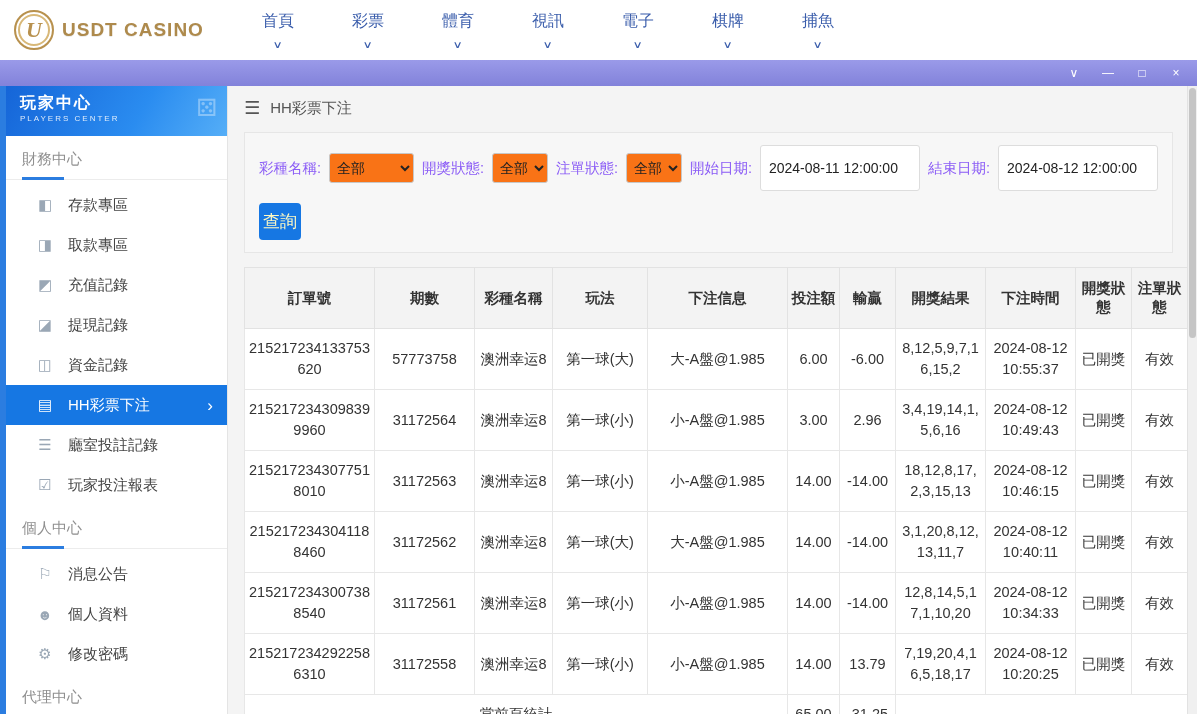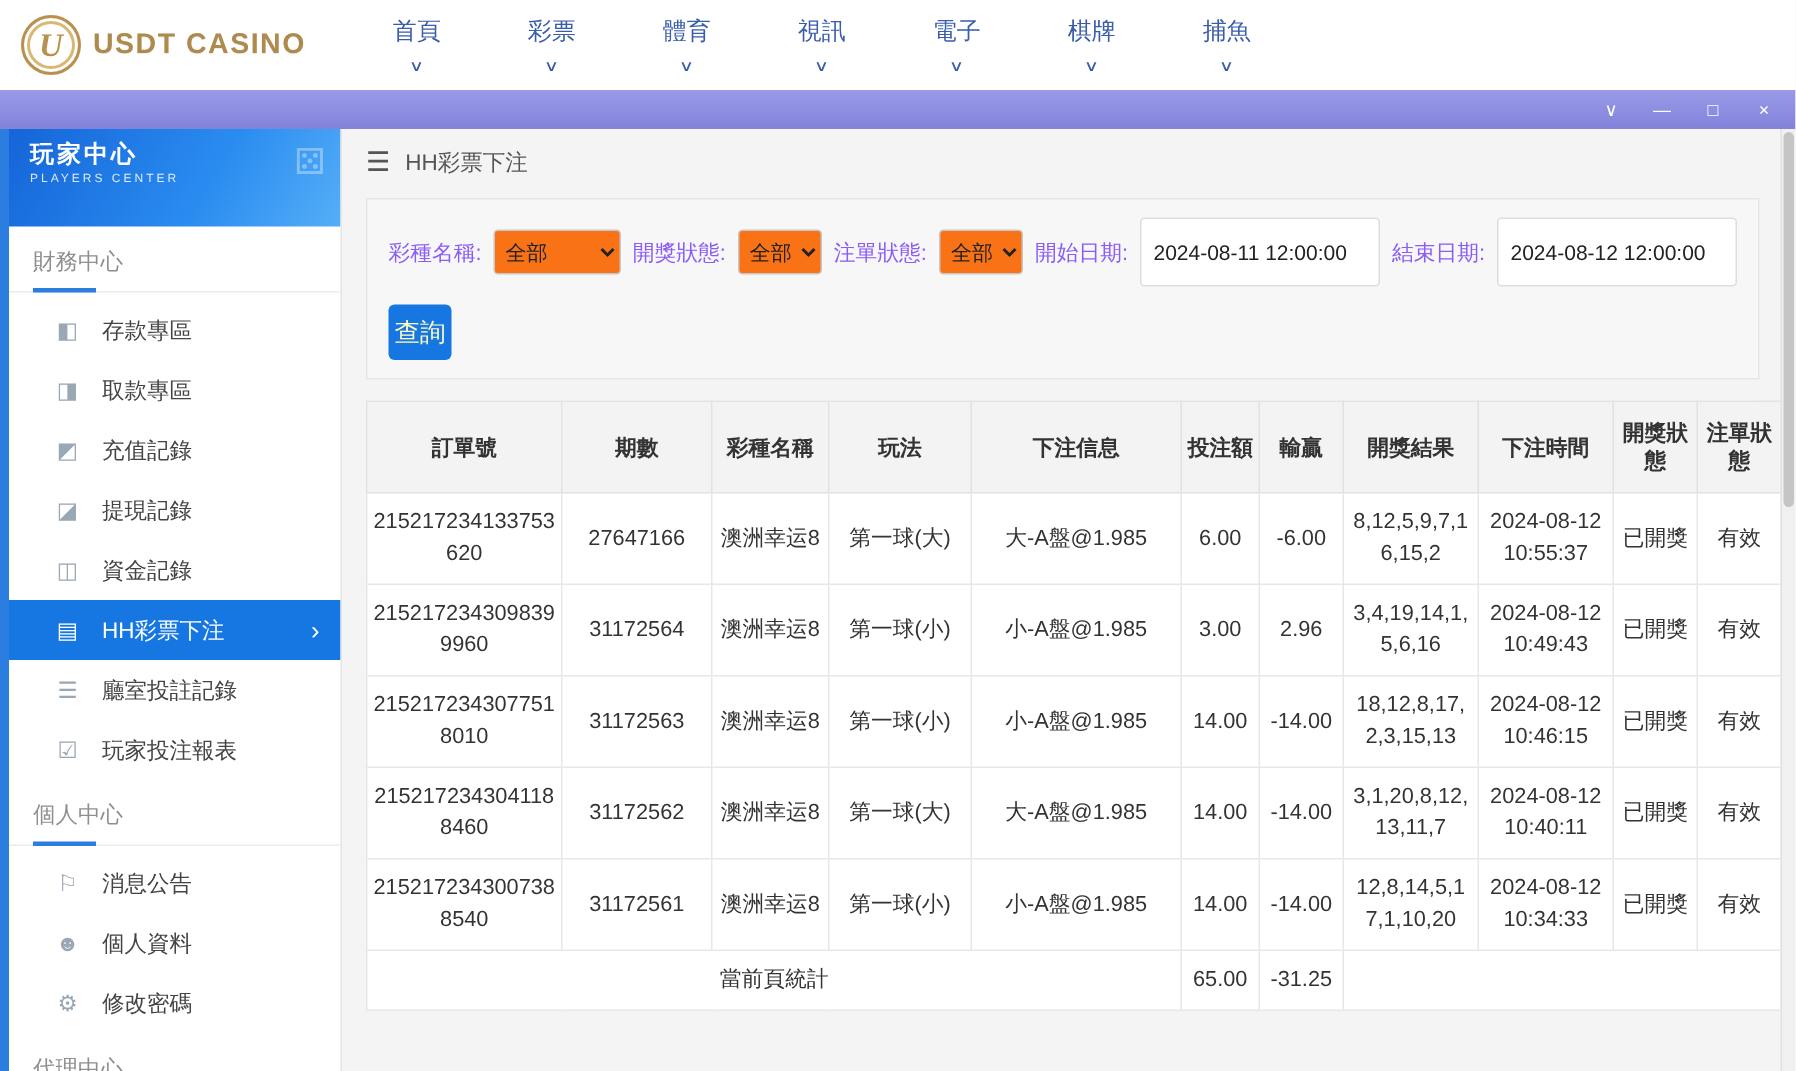--- a/index.html
+++ b/index.html
@@ -18,21 +18,21 @@
 
   
   .titlebar { height:26px; background:linear-gradient(180deg,#9a9ae9 0%,#8282da 100%); display:flex; align-items:center; justify-content:flex-end; gap:20px; padding-right:14px; }
   .win-ctl { color:#fff; font-size:12px; line-height:1; cursor:pointer; width:14px; text-align:center; }
 
   
   .window-body { height:628px; display:flex; border-left:6px solid #2b7de0; }
 
   
   .sidebar { width:222px; background:#fff; border-right:1px solid #e4e4e4; overflow:hidden; flex:none; }
-  .side-header { height:65px; background:linear-gradient(120deg,#1565d8 0%,#2a8cf0 60%,#55aef7 100%); color:#fff; padding:7px 14px; position:relative; }
+  .side-header { height:50px; background:linear-gradient(120deg,#1565d8 0%,#2a8cf0 60%,#55aef7 100%); color:#fff; padding:7px 14px; position:relative; }
   .side-header .t1 { font-size:16px; font-weight:bold; letter-spacing:2px; }
   .side-header .t2 { font-size:8px; letter-spacing:2px; opacity:.85; }
   .side-header .deco { position:absolute; right:10px; top:8px; font-size:24px; color:rgba(255,255,255,.35); }
   .section-title { position:relative; padding:14px 16px 10px; font-size:15px; color:#8f8f8f; border-bottom:1px solid #ececec; margin-bottom:5px; }
   .section-title::after { content:""; position:absolute; left:16px; bottom:-1px; width:42px; height:3px; background:#2b7de0; }
   .side-item { height:40px; display:flex; align-items:center; padding:0 14px 0 30px; gap:14px; font-size:15px; color:#444; cursor:pointer; }
   .side-item .s-icon { width:18px; text-align:center; font-size:15px; color:#9aa7b5; }
   .side-item.active { background:#1677e3; color:#fff; }
   .side-item.active .s-icon { color:#fff; }
   .side-item .arrow { margin-left:auto; font-size:17px; line-height:1; }
@@ -229,21 +229,21 @@
               <th>輸贏</th>
               <th>開獎結果</th>
               <th>下注時間</th>
               <th>開獎狀態</th>
               <th>注單狀態</th>
             </tr>
           </thead>
         <tbody>
             <tr>
               <td>215217234133753620</td>
-              <td>27647166</td>
+              <td>57773758</td>
               <td>澳洲幸运8</td>
               <td>第一球(大)</td>
               <td>大-A盤@1.985</td>
               <td>6.00</td>
               <td>-6.00</td>
               <td>8,12,5,9,7,16,15,2</td>
               <td>2024-08-12 10:55:37</td>
               <td>已開獎</td>
               <td>有效</td>
             </tr>
@@ -292,20 +292,33 @@
               <td>澳洲幸运8</td>
               <td>第一球(小)</td>
               <td>小-A盤@1.985</td>
               <td>14.00</td>
               <td>-14.00</td>
               <td>12,8,14,5,17,1,10,20</td>
               <td>2024-08-12 10:34:33</td>
               <td>已開獎</td>
               <td>有效</td>
             </tr>
+            <tr>
+              <td>2152172342922586310</td>
+              <td>31172558</td>
+              <td>澳洲幸运8</td>
+              <td>第一球(小)</td>
+              <td>小-A盤@1.985</td>
+              <td>14.00</td>
+              <td>13.79</td>
+              <td>7,19,20,4,16,5,18,17</td>
+              <td>2024-08-12 10:20:25</td>
+              <td>已開獎</td>
+              <td>有效</td>
+            </tr>
             <tr class="summary">
               <td colspan="5">當前頁統計</td>
               <td>65.00</td>
               <td>-31.25</td>
               <td colspan="4"></td>
             </tr>
           </tbody>
       </table>
     </div>
 

